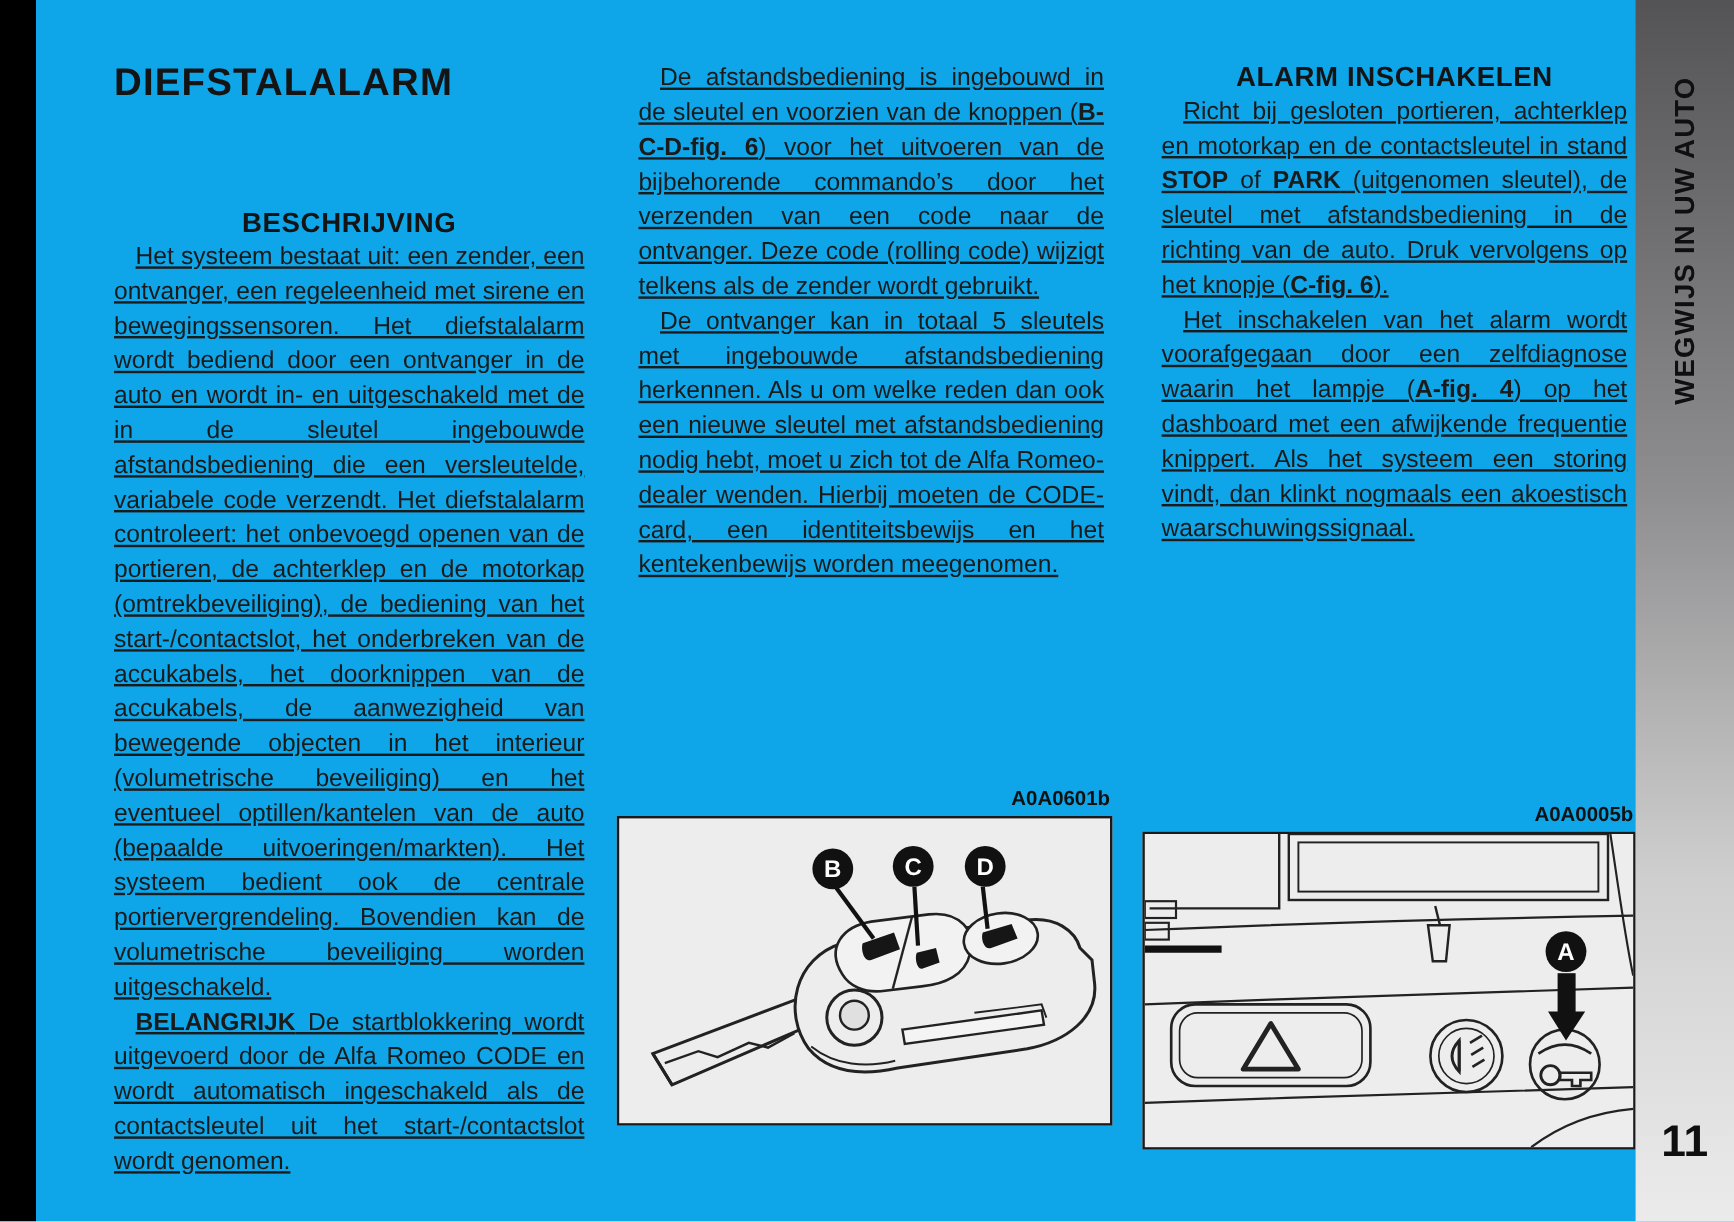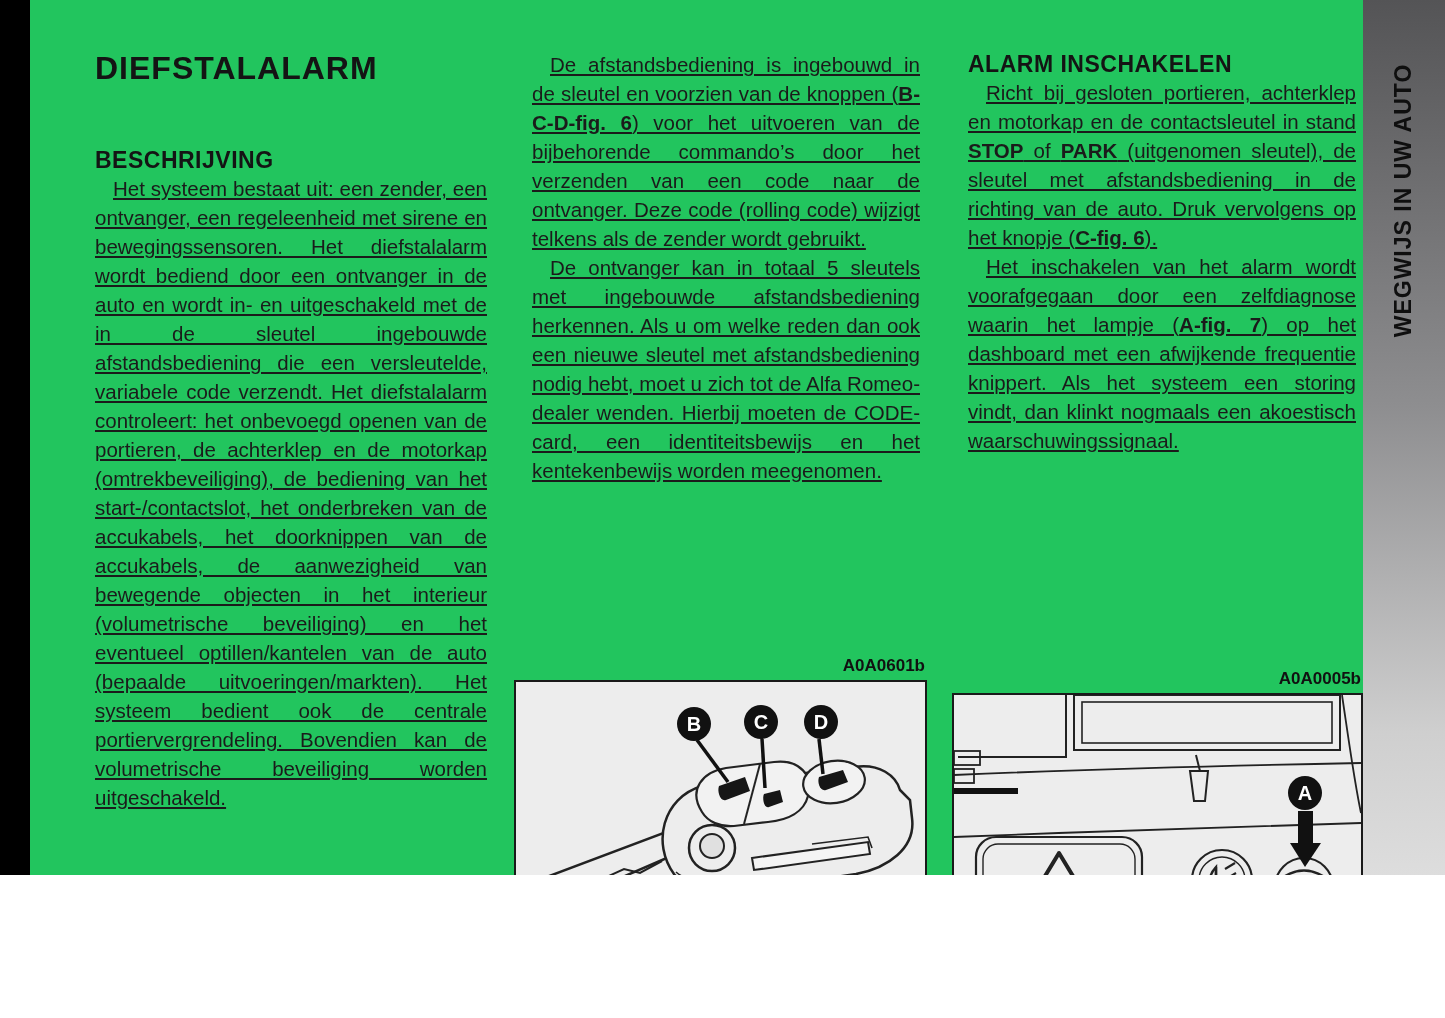--- a/index.html
+++ b/index.html
@@ -1,32 +1,32 @@
 <!DOCTYPE html>
 <html lang="nl"><head>
 <meta charset="utf-8">
 <style>
   html,body{margin:0;padding:0;background:#ffffff;}
-  .page{position:relative;width:1445px;height:875px;background:#22c55e;overflow:hidden;
+  .page{position:relative;width:1445px;height:1018px;background:#0ea5e9;overflow:hidden;
         font-family:"Liberation Sans",sans-serif;color:#1b1b1b;}
   .spine{position:absolute;left:0;top:0;width:30px;height:1018px;background:#000;}
   .sidebar{position:absolute;left:1363px;top:0;width:82px;height:1018px;
            background:linear-gradient(to bottom,#545456 0%,#8e8e90 40%,#cfcfcf 72%,#ebebeb 100%);}
   .vtab{position:absolute;left:0;top:48px;width:82px;height:305px;display:flex;align-items:center;justify-content:center;}
   .vtab span{transform:rotate(-90deg);white-space:nowrap;font-weight:bold;font-size:23px;letter-spacing:1px;color:#0f0f0f;}
   .pagenum{position:absolute;left:0;top:930px;width:82px;text-align:center;font-weight:bold;font-size:37px;color:#0f0f0f;}
 
   .col{position:absolute;top:50px;}
   #col1{left:95px;width:392px;}
   #col2{left:532px;width:388px;}
   #col3{left:968px;width:388px;}
 
   h1.title{margin:0;font-size:32px;line-height:36px;font-weight:bold;letter-spacing:1px;color:#141414;}
-  h2.sect{margin:0;font-size:23px;line-height:28px;font-weight:bold;letter-spacing:.5px;color:#141414;}
-  #col1 h2.sect{margin-top:60px;}
+  h2.sect{margin:0;font-size:23px;line-height:28px;font-weight:bold;letter-spacing:.5px;color:#141414;text-align:center;}
+  #col1 h2.sect{margin-top:85px;}
   p.body{margin:0;font-size:20.5px;line-height:29px;text-align:justify;hyphens:auto;}
   p.ind{text-indent:18px;text-decoration:underline;}
   .mt18{margin-top:18px;}.mt16{margin-top:16px;}.mt14{margin-top:14px;}.mt22{margin-top:22px;}
   p.body b{font-weight:bold;}
 
   .fig{position:absolute;}
   #fig6{left:514px;top:656px;width:413px;}
   #fig7{left:952px;top:669px;width:411px;}
   .figcode{font-size:17px;font-weight:bold;text-align:right;line-height:20px;color:#111;margin:0 2px 4px 0;}
   .figbox{border:2px solid #1a1a1a;background:#ededed;}
@@ -39,31 +39,32 @@
 <body>
 
 <div class="page">
 
   <div class="spine"></div>
 
   <div class="col" id="col1">
     <h1 class="title">DIEFSTALALARM</h1>
     <h2 class="sect">BESCHRIJVING</h2>
     <p class="body ind mt18"><span>Het systeem bestaat uit: een zender, een ontvanger, een regeleenheid met sirene en bewegingssensoren. Het diefstalalarm wordt bediend door een ontvanger in de auto en wordt in- en uitgeschakeld met de in de sleutel ingebouwde afstandsbediening die een versleutelde, variabele code verzendt. Het diefstalalarm controleert: het onbevoegd openen van de portieren, de achterklep en de motorkap (omtrekbeveiliging), de bediening van het start-/contactslot, het onderbreken van de accukabels, het doorknippen van de accukabels, de aanwezigheid van bewegende objecten in het interieur (volumetrische beveiliging) en het eventueel optillen/kantelen van de auto (bepaalde uitvoeringen/markten). Het systeem bedient ook de centrale portiervergrendeling. Bovendien kan de volumetrische beveiliging worden uitgeschakeld.</span></p>
+    <p class="body ind mt14"><b>BELANGRIJK</b><span> De startblokkering wordt uitgevoerd door de Alfa Romeo CODE en wordt automatisch ingeschakeld als de contactsleutel uit het start-/contactslot wordt genomen.</span></p>
   </div>
 
   <div class="col" id="col2">
     <p class="body ind"><span>De afstandsbediening is ingebouwd in de sleutel en voorzien van de knoppen (</span><b>B-C-D-fig. 6</b><span>) voor het uitvoeren van de bijbehorende commando’s door het verzenden van een code naar de ontvanger. Deze code (rolling code) wijzigt telkens als de zender wordt gebruikt.</span></p>
     <p class="body ind mt16"><span>De ontvanger kan in totaal 5 sleutels met ingebouwde afstandsbediening herkennen. Als u om welke reden dan ook een nieuwe sleutel met afstandsbediening nodig hebt, moet u zich tot de Alfa Romeo-dealer wenden. Hierbij moeten de CODE-card, een identiteitsbewijs en het kentekenbewijs worden meegenomen.</span></p>
   </div>
 
   <div class="col" id="col3">
     <h2 class="sect">ALARM INSCHAKELEN</h2>
     <p class="body ind mt16"><span>Richt bij gesloten portieren, achterklep en motorkap en de contactsleutel in stand </span><b>STOP</b><span> of </span><b>PARK</b><span> (uitgenomen sleutel), de sleutel met afstandsbediening in de richting van de auto. Druk vervolgens op het knopje (</span><b>C-fig. 6</b><span>).</span></p>
-    <p class="body ind mt14"><span>Het inschakelen van het alarm wordt voorafgegaan door een zelfdiagnose waarin het lampje (</span><b>A-fig. 7</b><span>) op het dashboard met een afwijkende frequentie knippert. Als het systeem een storing vindt, dan klinkt nogmaals een akoestisch waarschuwingssignaal.</span></p>
+    <p class="body ind mt14"><span>Het inschakelen van het alarm wordt voorafgegaan door een zelfdiagnose waarin het lampje (</span><b>A-fig. 4</b><span>) op het dashboard met een afwijkende frequentie knippert. Als het systeem een storing vindt, dan klinkt nogmaals een akoestisch waarschuwingssignaal.</span></p>
   </div>
 
   <div class="fig" id="fig6">
     <div class="figcode">A0A0601b</div>
     <div class="figbox">
       <svg width="409" height="254" viewBox="0 0 409 254">
 
         <polygon points="28,196 150,150 160,172 44,222" fill="#ededed" stroke="#222" stroke-width="2.5"></polygon>
         <polyline points="38,204 66,194 82,199 108,187 124,191 146,179" fill="none" stroke="#222" stroke-width="2"></polyline>
         <line x1="28" y1="196" x2="44" y2="222" stroke="#222" stroke-width="2.5"></line>

